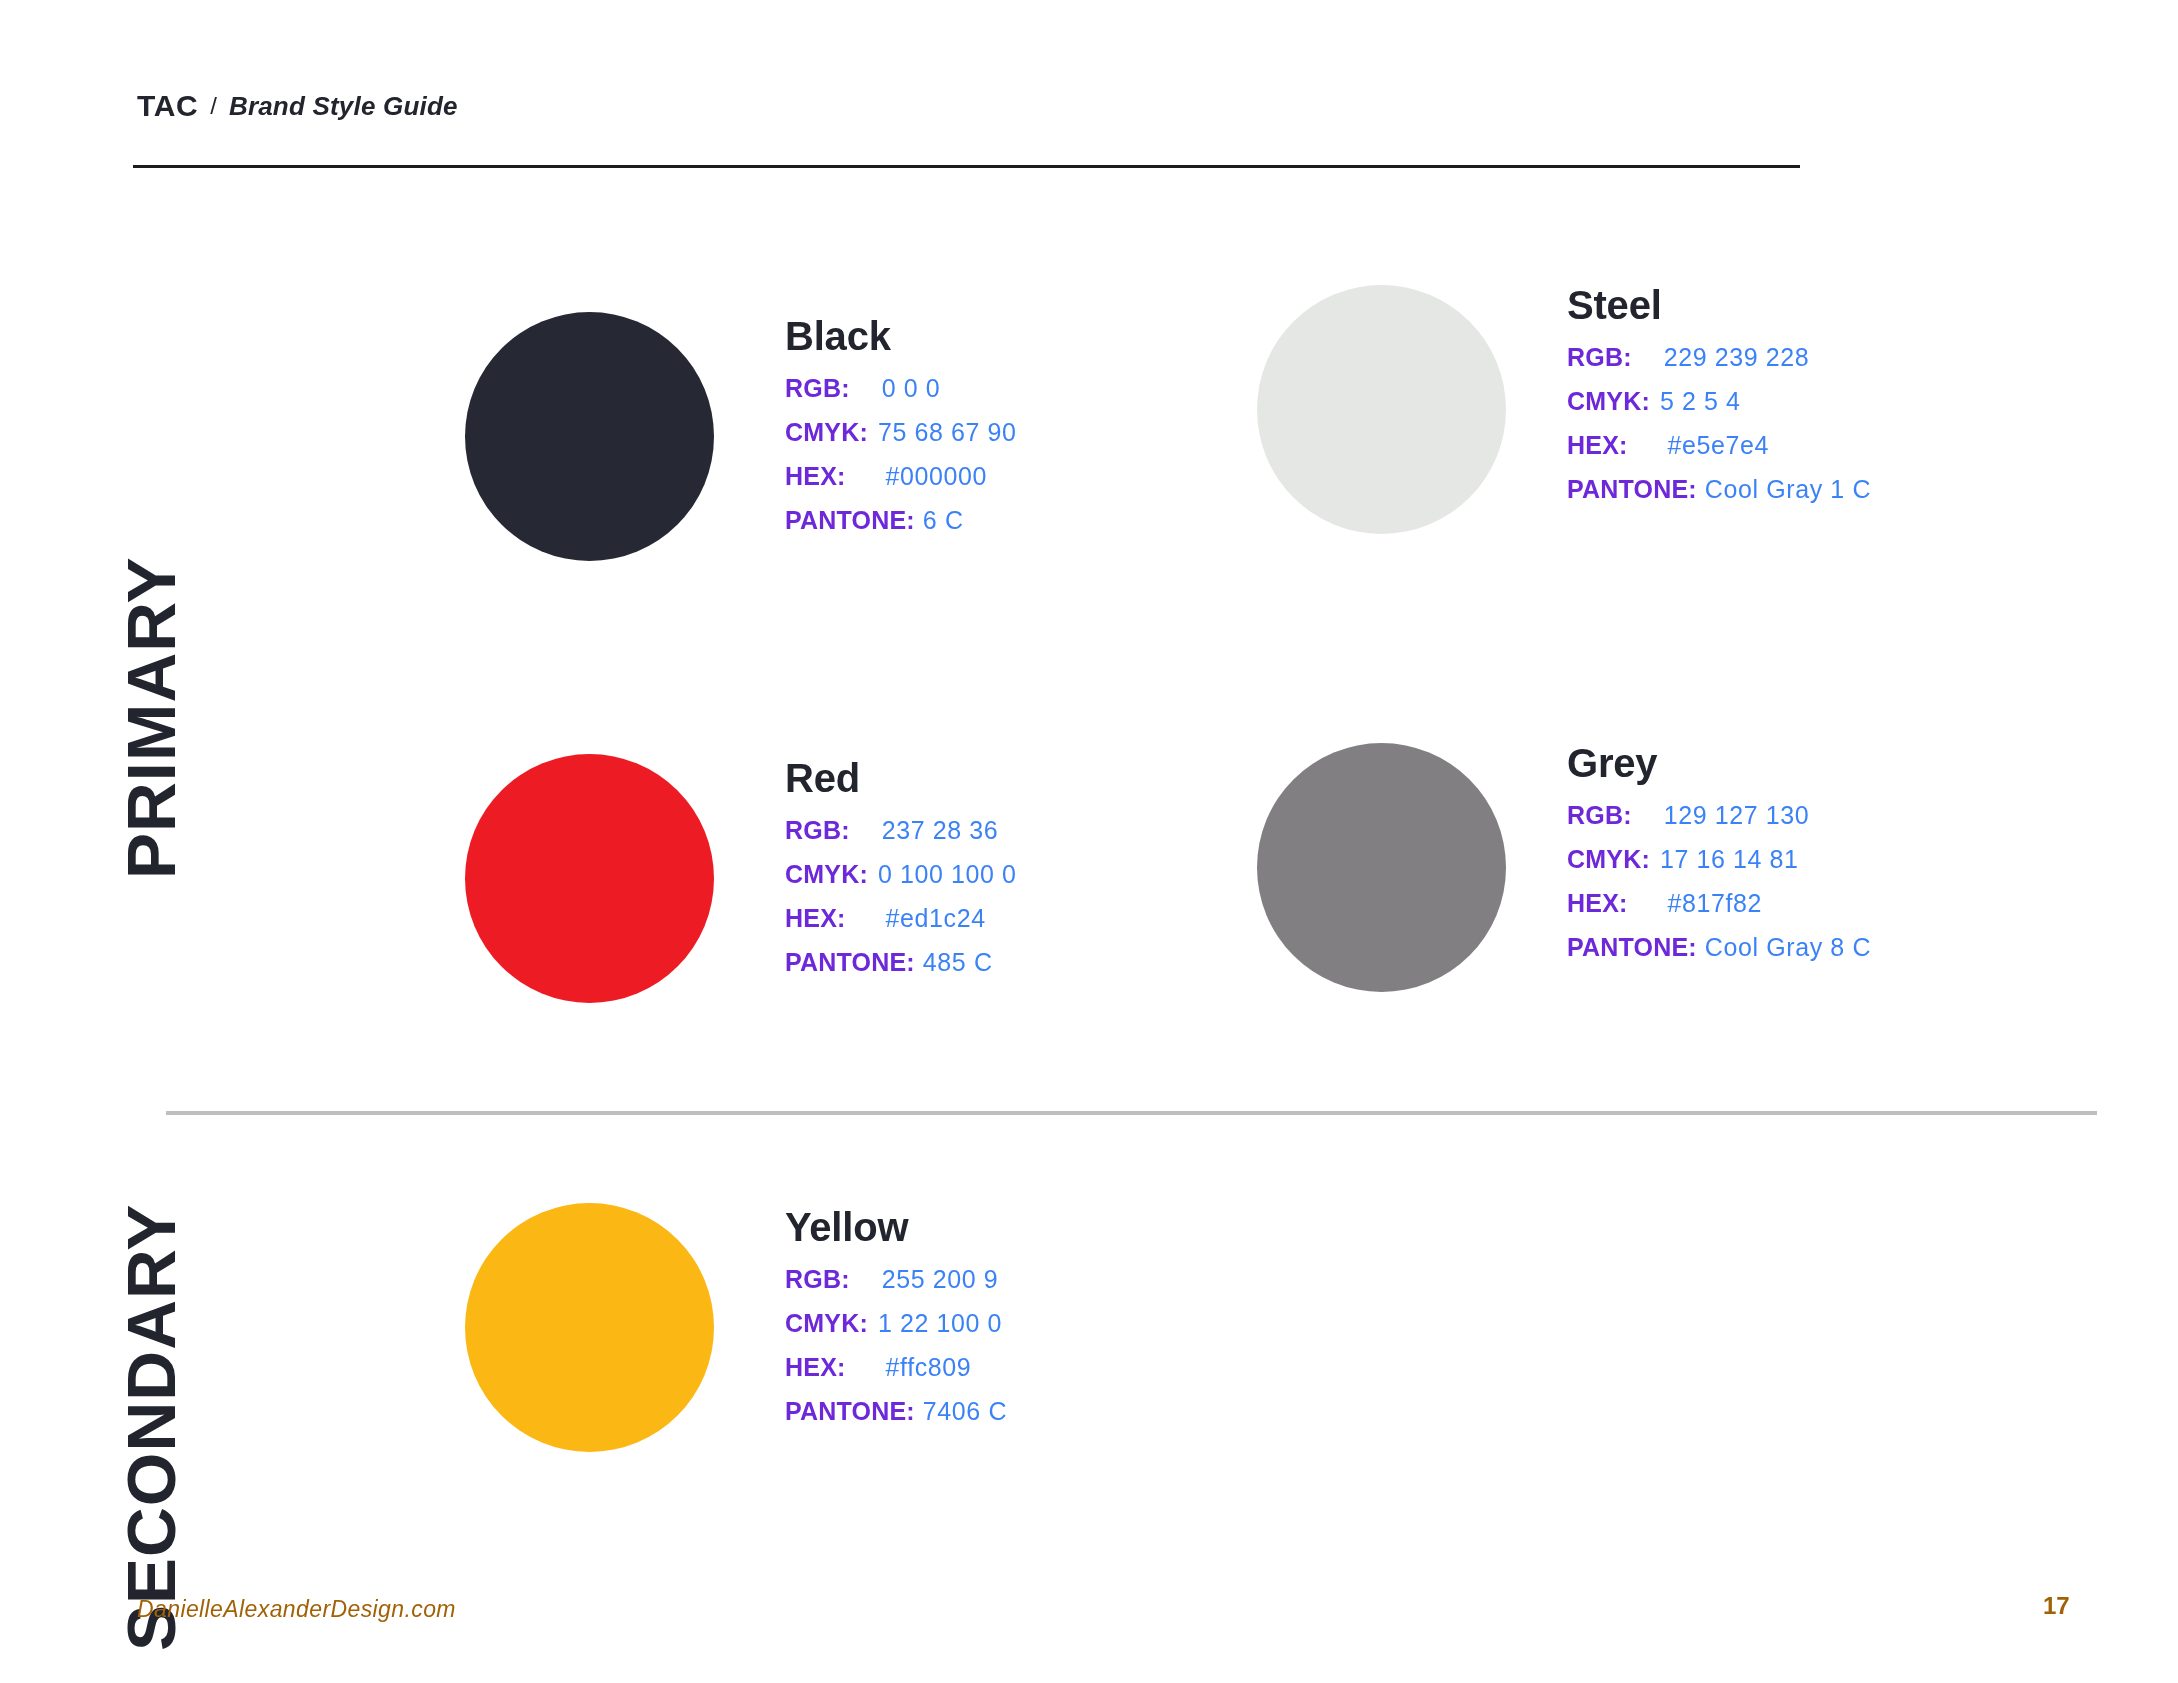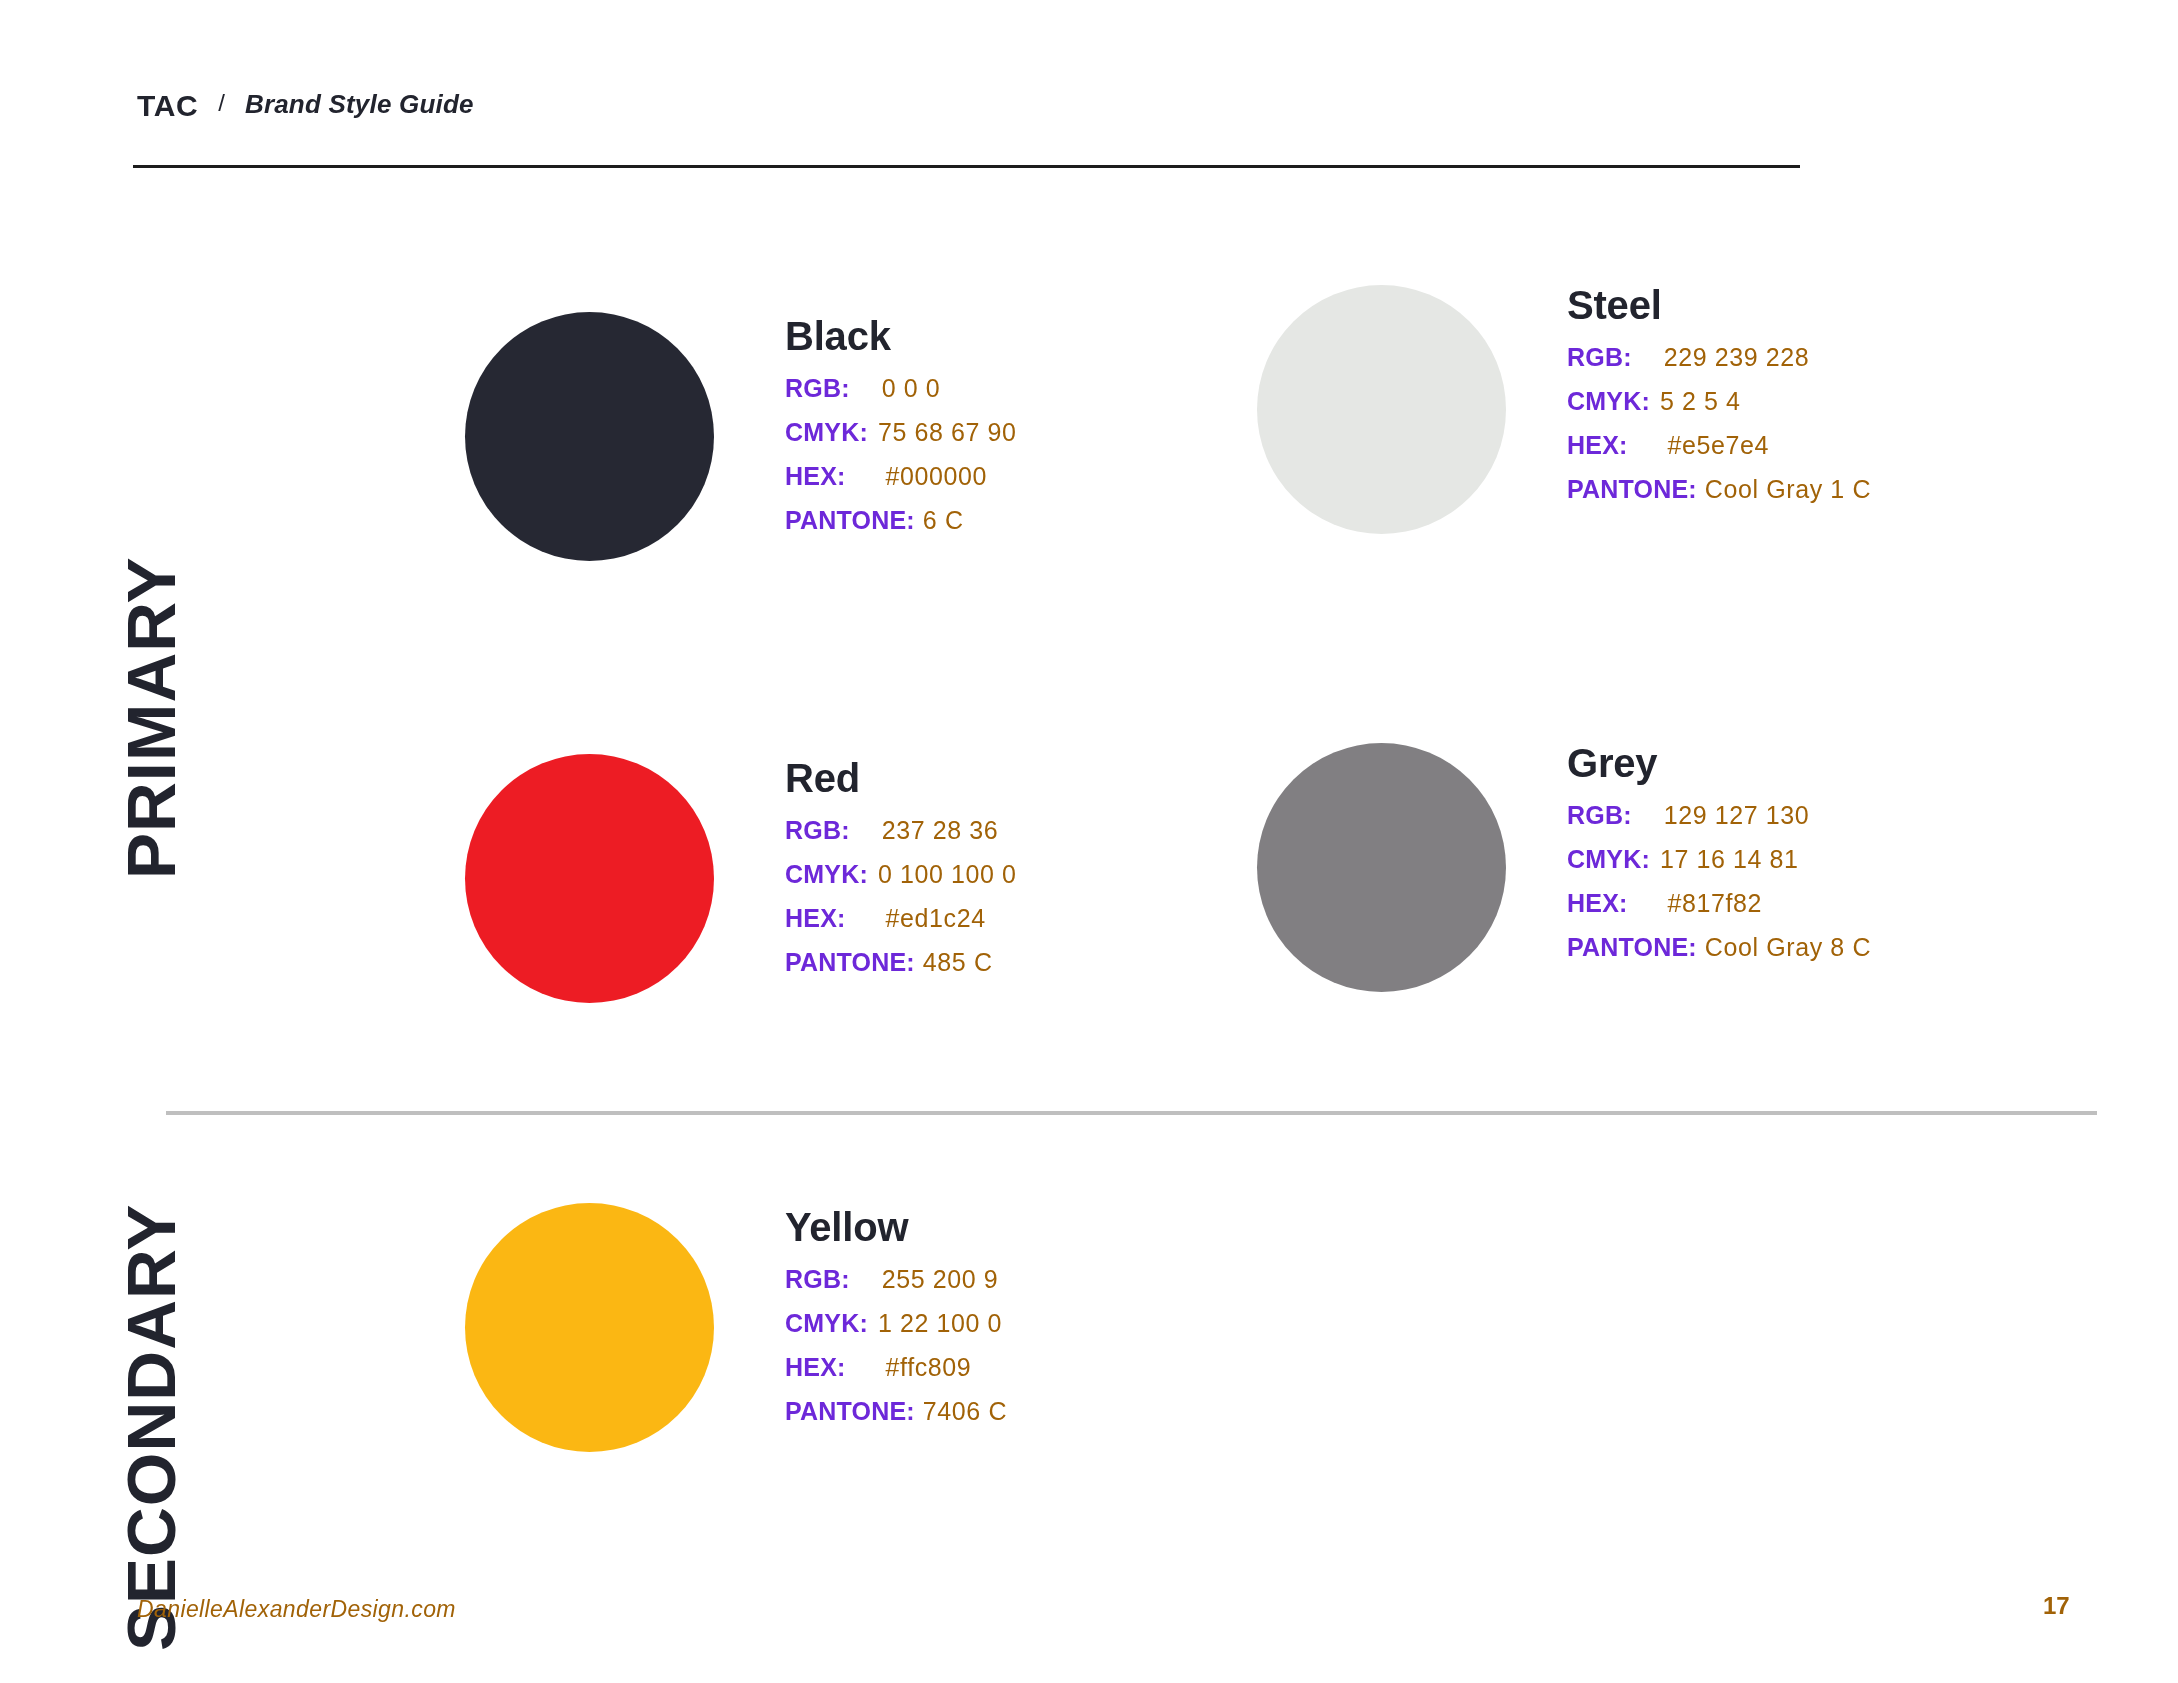--- a/index.html
+++ b/index.html
@@ -21,22 +21,22 @@
     inset: 0;
     background: #ffffff;
   }
 
   
   .header {
     position: absolute;
     left: 137px;
     top: 89px;
     display: flex;
-    align-items: flex-start;
-    gap: 8px;
+    align-items: center;
+    gap: 0;
     white-space: nowrap;
   }
   .header .brand {
     font-size: 30px;
     font-weight: 700;
     letter-spacing: 0.6px;
     color: #22242e;
   }
   .header .slash {
     font-size: 24px;
@@ -123,21 +123,21 @@
   .spec .key {
     font-size: 25px;
     font-weight: 700;
     color: #6d28d9;
     letter-spacing: 0.2px;
     flex: 0 0 auto;
   }
   .spec .val {
     font-size: 25px;
     font-weight: 400;
-    color: #a16207;
+    color: #3b82f6;
     letter-spacing: 0.6px;
   }
   
   .spec.k-rgb .val      { margin-left: 32px; }
   .spec.k-cmyk .val     { margin-left: 10px; }
   .spec.k-hex .val      { margin-left: 40px; }
   .spec.k-pantone .val  { margin-left: 8px; }
 
   
   .sw-black  { left: 465px; top: 312px; }

